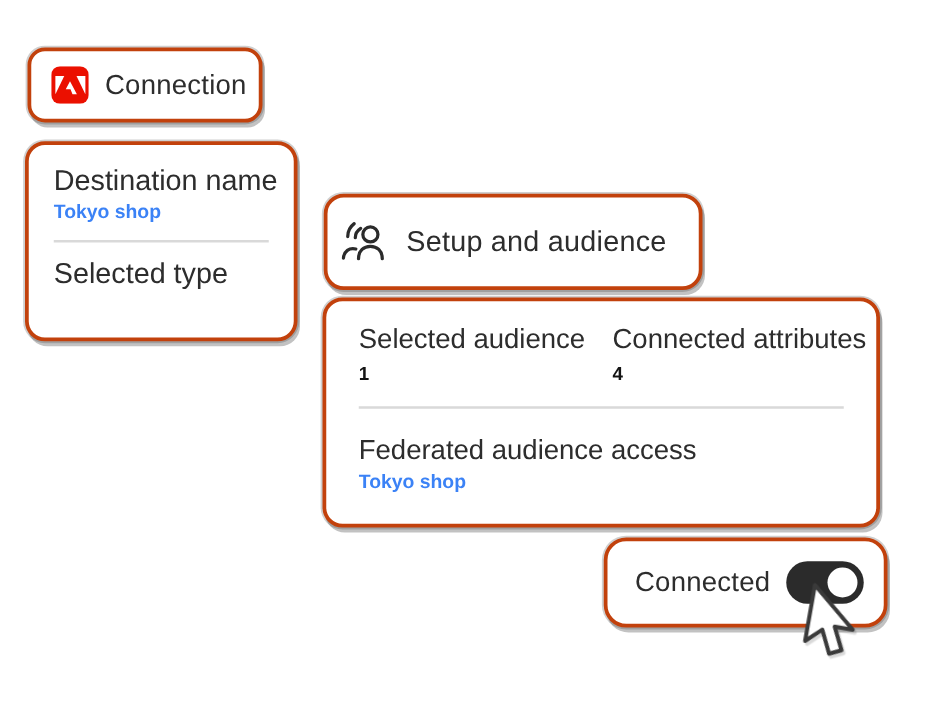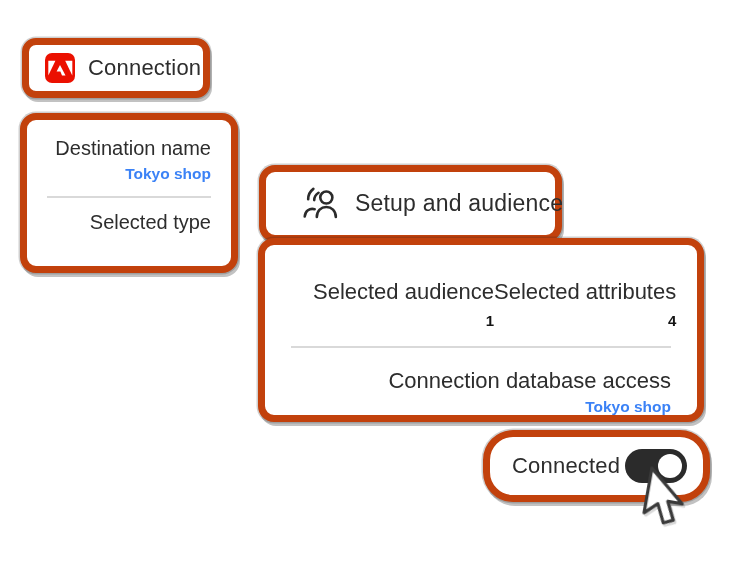--- a/index.html
+++ b/index.html
@@ -1,51 +1,50 @@
 <!DOCTYPE html>
 <html><head>
 <meta charset="utf-8">
 <style>
   html,body{margin:0;padding:0;background:#ffffff;}
   .canvas{
     position:relative;width:750px;height:563px;background:#ffffff;
     font-family:"Liberation Sans",sans-serif;color:#2d2d2d;overflow:hidden;
   }
   .card{
-    position:absolute;background:#ffffff;border:7px solid #c2410c;
+    position:absolute;background:#ffffff;border:3px solid #c2410c;
     border-radius:16px;box-sizing:border-box;
     box-shadow:0 0 0 1.5px rgba(36,36,36,.22), 2px 4px 0 0 rgba(36,36,36,.28);
-    text-align:right;
   }
   .card-title{font-size:22px;color:#2d2d2d;letter-spacing:.2px;white-space:nowrap;}
   
   #card-connection{left:22px;top:38px;width:188px;height:60px;border-radius:14px;
     display:flex;align-items:center;gap:13px;padding-left:16px;}
   .adobe-badge{width:30px;height:30px;flex:0 0 auto;display:block;}
   
   #card-destination{left:20px;top:113px;width:218px;height:160px;padding:15px 20px;}
-  .field-label{font-size:20px;line-height:27px;color:#2d2d2d;white-space:nowrap;}
+  .field-label{font-size:23px;line-height:27px;color:#2d2d2d;white-space:nowrap;}
   .field-value{font-size:15.5px;font-weight:700;color:#3b82f6;margin-top:3px;white-space:nowrap;}
   .divider{height:2px;background:#d9d9d9;border:none;margin:13px 0 11px;}
   
-  #card-setup{left:259px;top:165px;width:303px;height:77px;
-    display:flex;align-items:center;gap:14px;padding-left:37px;}
+  #card-setup{left:259px;top:155px;width:303px;height:77px;
+    display:flex;align-items:center;gap:14px;padding-left:11px;}
   #card-setup .card-title{font-size:23px;}
   .audience-icon-wrap{width:38px;height:38px;flex:0 0 auto;display:block;}
   
-  #card-details{left:258px;top:238px;width:446px;height:184px;padding:33px 26px;}
+  #card-details{left:258px;top:238px;width:446px;height:184px;padding:16px 26px;}
   .stats-row{display:flex;}
   .stat:first-child{width:203px;flex:0 0 auto;}
   .stat-label{font-size:22px;line-height:28px;white-space:nowrap;}
   .stat-value{font-size:15px;font-weight:700;color:#141414;margin-top:6px;}
   #card-details .divider{margin:17px 0 0;}
   #card-details .field{margin-top:19px;}
   #card-details .field-label{font-size:22px;line-height:28px;}
   
-  #card-status{left:483px;top:430px;width:227px;height:72px;border-radius:30px;
+  #card-status{left:483px;top:430px;width:227px;height:72px;border-radius:18px;
     display:flex;align-items:center;padding:0 16px 0 22px;}
   .toggle{
     margin-left:auto;width:62px;height:34px;border-radius:17px;background:#2b2b2b;
     position:relative;display:inline-block;cursor:pointer;flex:0 0 auto;
   }
   .toggle .knob{
     position:absolute;top:5px;left:5px;width:24px;height:24px;border-radius:50%;
     background:#ffffff;transition:left .15s;
   }
   .toggle.on .knob{left:33px;}
@@ -93,27 +92,27 @@
     <span class="card-title">Setup and audience</span>
   </section>
 
   <section class="card" id="card-details">
     <div class="stats-row">
       <div class="stat">
         <div class="stat-label">Selected audience</div>
         <div class="stat-value">1</div>
       </div>
       <div class="stat">
-        <div class="stat-label">Selected attributes</div>
+        <div class="stat-label">Connected attributes</div>
         <div class="stat-value">4</div>
       </div>
     </div>
     <hr class="divider">
     <div class="field">
-      <div class="field-label">Connection database access</div>
+      <div class="field-label">Federated audience access</div>
       <div class="field-value">Tokyo shop</div>
     </div>
   </section>
 
   <section class="card" id="card-status">
     <span class="card-title">Connected</span>
     <span class="toggle on">
       <span class="knob"></span>
     </span>
   </section>

